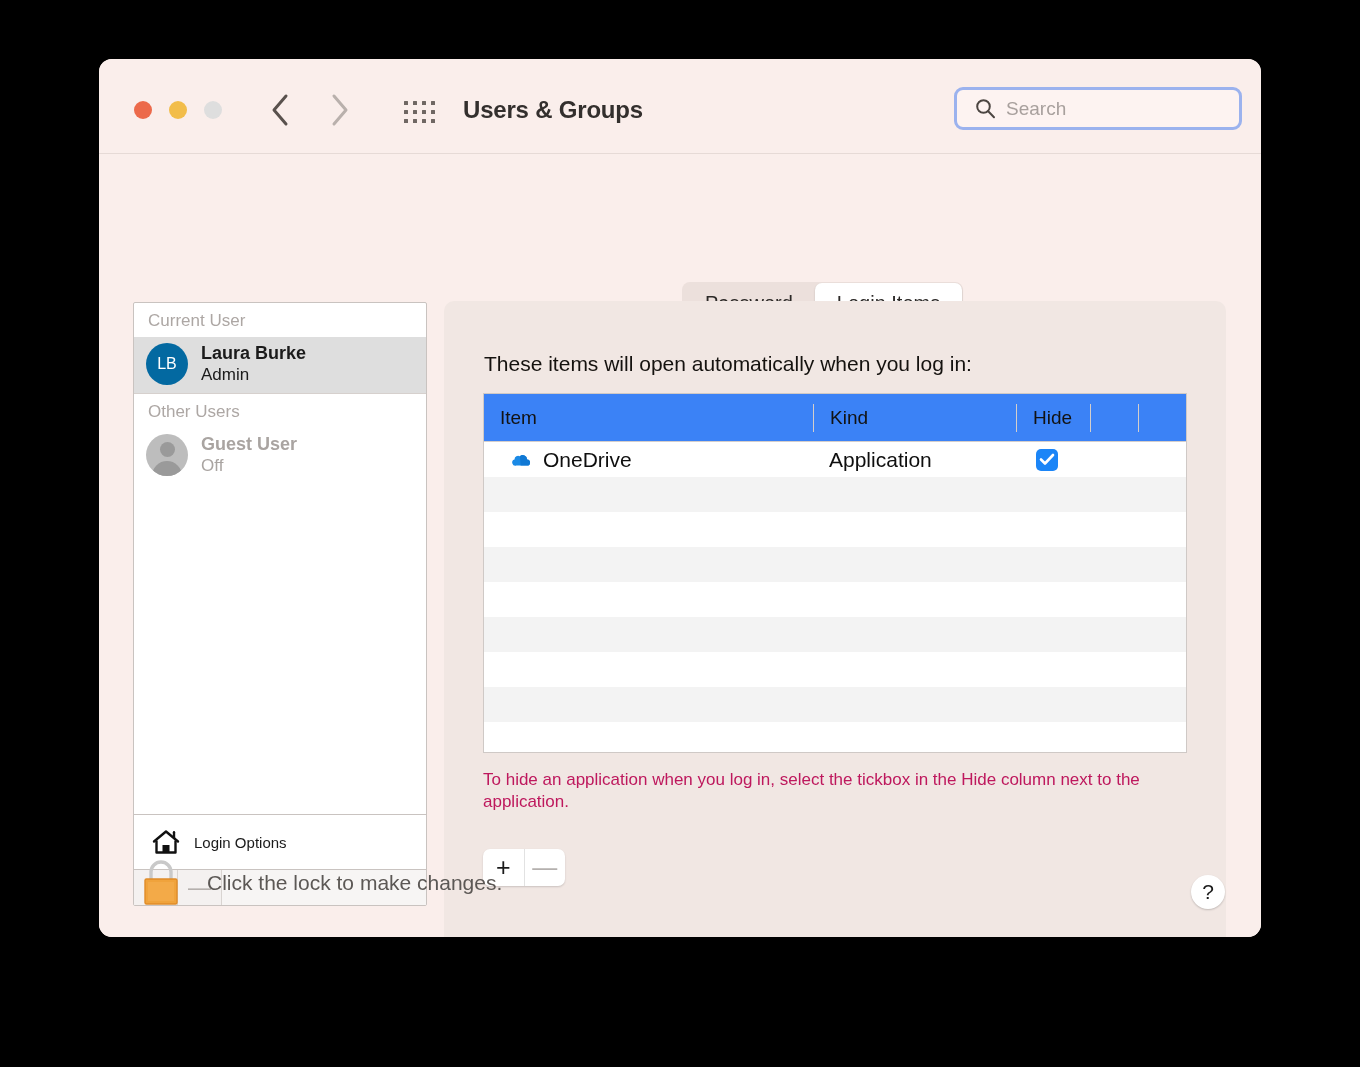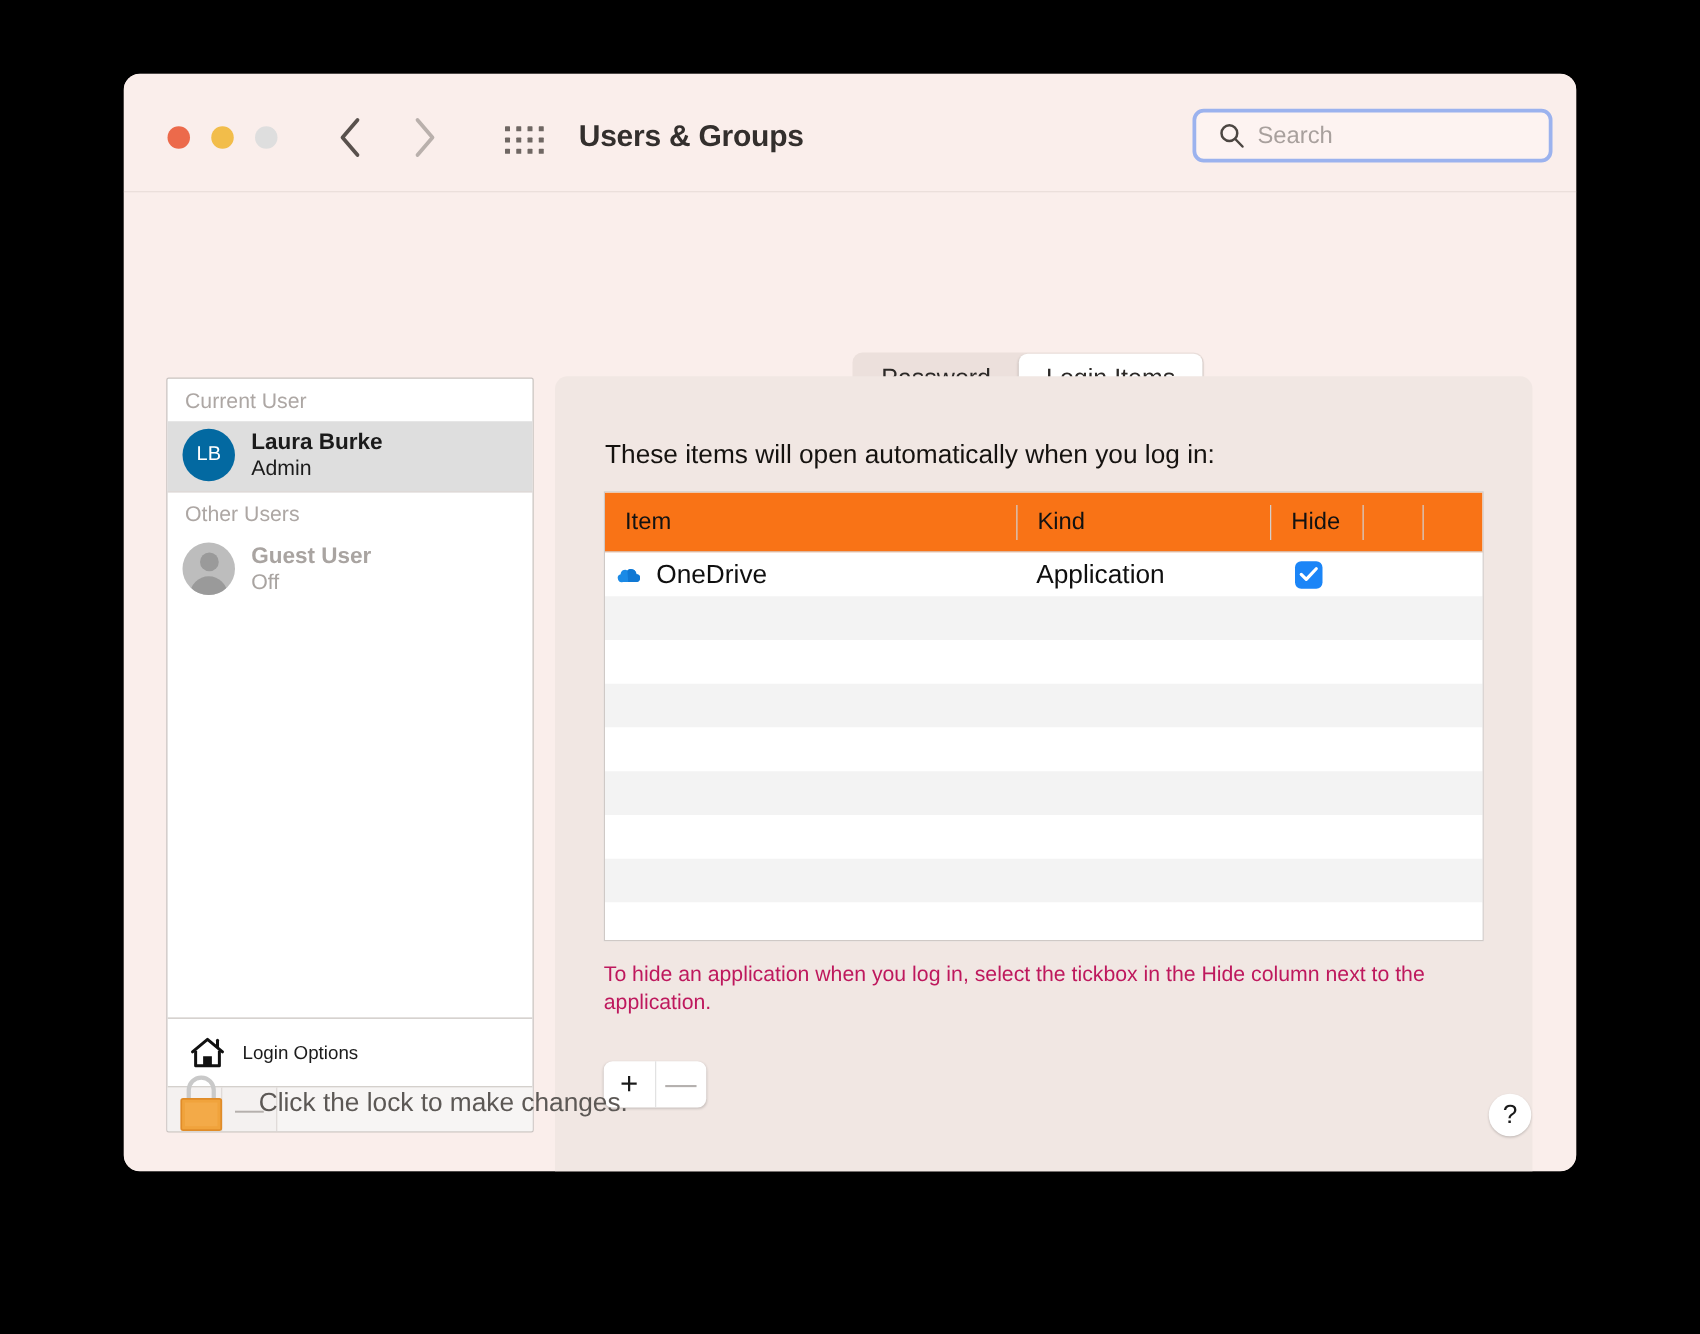--- a/index.html
+++ b/index.html
@@ -230,21 +230,21 @@
     left: 39px; top: 92px;
     width: 704px; height: 360px;
     background: #ffffff;
     border: 1px solid #cfc9c6;
     overflow: hidden;
   }
   .thead {
     display: flex;
     height: 48px;
     border-bottom: 1px solid #d4cecb;
-    background: #f97316;
+    background: #3b82f6;
     align-items: center;
   }
   .th {
     font-size: 19px;
     color: #121212;
     padding-left: 16px;
     height: 28px;
     display: flex;
     align-items: center;
   }
@@ -255,21 +255,21 @@
   .th.c-x2   { flex: 1;      border-left: 1px solid #d4cecb; }
 
   .trow {
     display: flex;
     height: 35px;
     align-items: center;
   }
   .trow.odd  { background: #ffffff; }
   .trow.even { background: #f3f3f3; }
   .td { display: flex; align-items: center; }
-  .td.c-item { width: 329px; padding-left: 8px; gap: 11px; text-align: right; }
+  .td.c-item { width: 329px; padding-left: 26px; gap: 11px; text-align: right; }
   .td.c-kind { width: 203px; padding-left: 16px; }
   .td.c-hide { width: 74px;  padding-left: 20px; }
   .cell-text { font-size: 21px; color: #0f0f0f; }
 
   .onedrive-icon {
     width: 22px; height: 22px;
     background: #ffffff;
     border-radius: 5px;
     display: flex; align-items: center; justify-content: center;
     flex: 0 0 auto;

